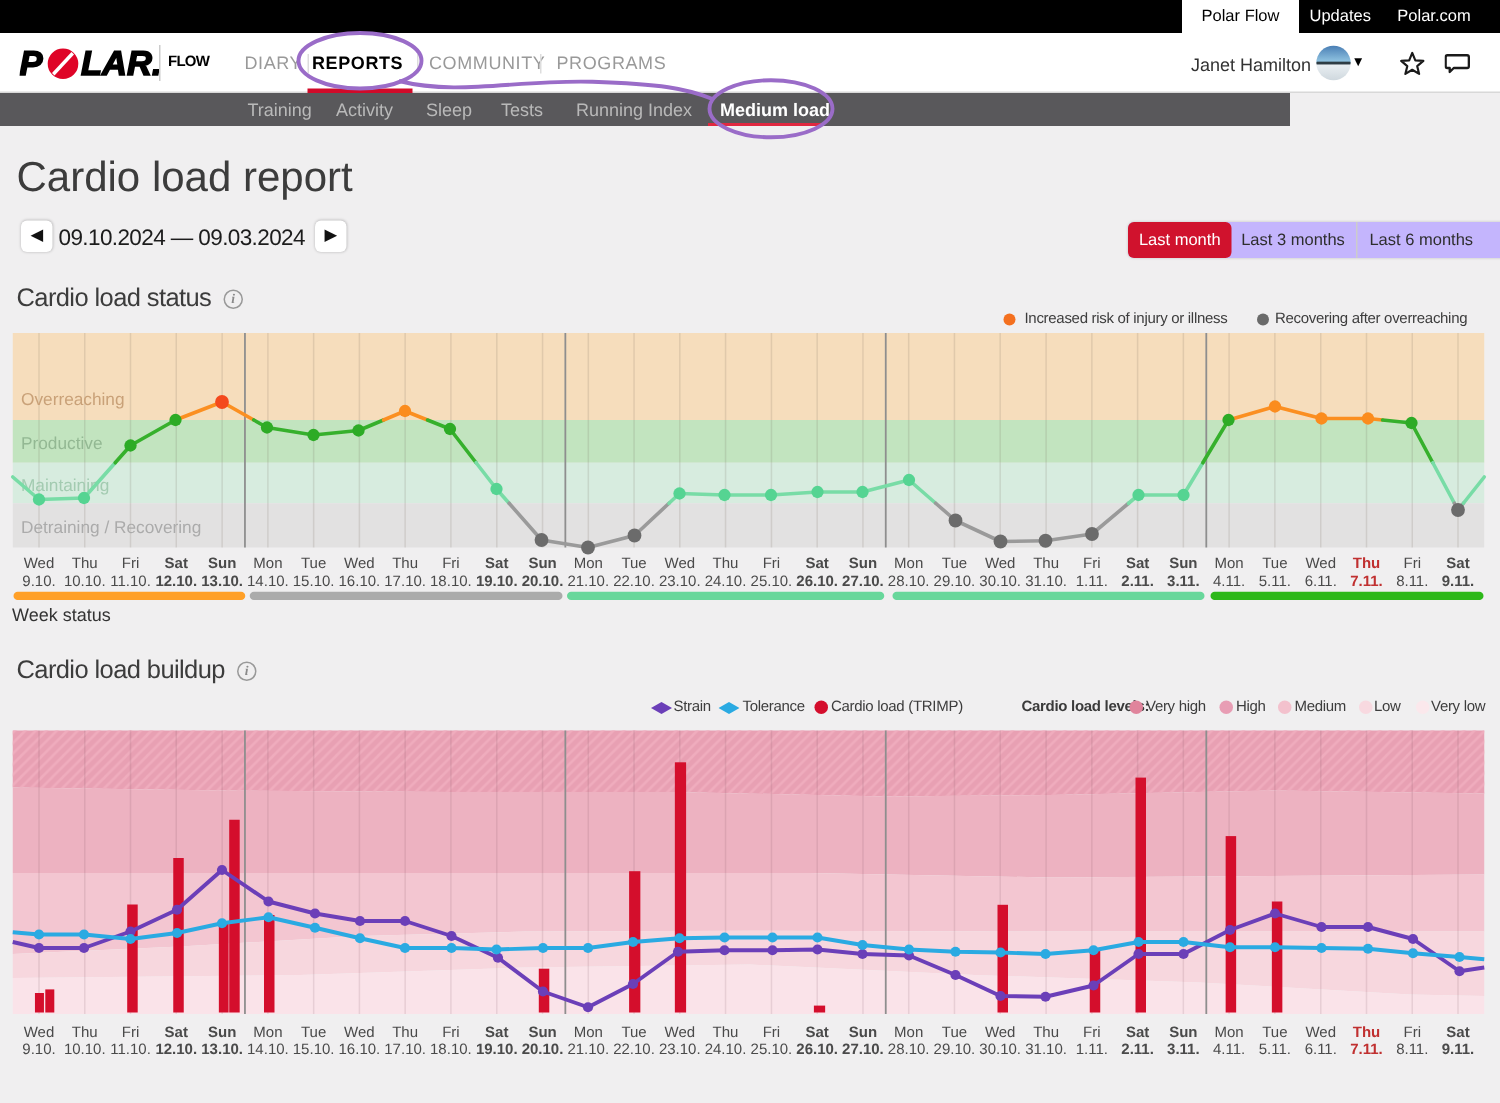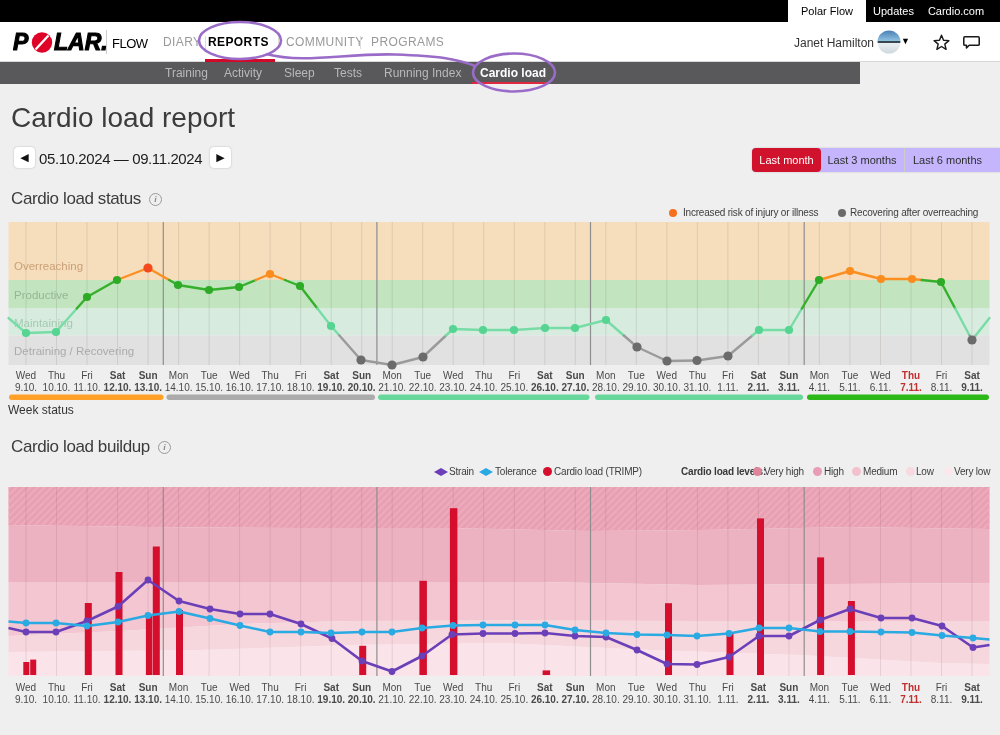--- a/index.html
+++ b/index.html
@@ -17,31 +17,31 @@
 #rangebtns div{position:absolute;top:0;height:24px;line-height:24px;text-align:center}
 h2{position:absolute;font-size:17px;letter-spacing:-0.4px;font-weight:normal;color:#3c3c3c}
 .info{position:absolute;width:13px;height:13px;border:1.3px solid #999;border-radius:50%;color:#8a8a8a;font:italic bold 9px "Liberation Serif",serif;text-align:center;line-height:11px}
 .leg{position:absolute;font-size:10px;letter-spacing:-0.2px;color:#3d3d3d}
 .dot{position:absolute;border-radius:50%}
 </style></head>
 <body>
 <div id="topbar">
 <div class="tab" style="left:788px;width:78px;background:#fff;color:#000">Polar Flow</div>
 <div class="tab" style="left:866px;width:55px;color:#fff">Updates</div>
-<div class="tab" style="left:921px;width:70px;color:#fff">Cardio.com</div>
+<div class="tab" style="left:921px;width:70px;color:#fff">Polar.com</div>
 </div>
 <div id="navbar">
 <svg width="130" height="28" viewBox="0 0 130 28" style="position:absolute;left:13px;top:7px">
 <text x="0" y="21" font-family="Liberation Sans" font-style="italic" font-weight="900" font-size="23" fill="#000" stroke="#000" stroke-width="1.1">P</text>
 <circle cx="29" cy="13.5" r="10.2" fill="#df0427"></circle>
 <line x1="22.5" y1="20.5" x2="35.5" y2="6.5" stroke="#fff" stroke-width="2.3"></line>
 <text x="41" y="21" font-family="Liberation Sans" font-style="italic" font-weight="900" font-size="23" fill="#000" stroke="#000" stroke-width="1.1">LAR.</text>
 </svg>
 <div style="position:absolute;left:106px;top:8px;width:1px;height:24px;background:#ccc"></div>
-<div style="position:absolute;left:112px;top:14px;font-size:13px;font-weight:normal;letter-spacing:-0.5px;color:#000">FLOW</div>
+<div style="position:absolute;left:112px;top:14px;font-size:10px;font-weight:bold;letter-spacing:-0.5px;color:#000">FLOW</div>
 <div class="navitem" style="left:163px">DIARY</div>
 <div class="navitem" style="left:208px;color:#000;font-weight:bold">REPORTS</div>
 <div class="navitem" style="left:286px">COMMUNITY</div>
 <div class="navitem" style="left:371px">PROGRAMS</div>
 <div class="vsep" style="left:205px"></div>
 <div class="vsep" style="left:278px"></div>
 <div class="vsep" style="left:360px"></div>
 <div style="position:absolute;left:205px;top:37px;width:70px;height:3px;background:#d10a29"></div>
 <div style="position:absolute;left:794px;top:14px;font-size:12px;color:#333">Janet Hamilton</div>
 <svg width="26" height="26" viewBox="0 0 26 26" style="position:absolute;left:876px;top:7px">
@@ -64,31 +64,31 @@
 <svg width="17" height="16" viewBox="0 0 22 20" style="position:absolute;left:963px;top:13px">
 <path d="M2.5 2 H19.5 Q21 2 21 3.5 V11.5 Q21 13 19.5 13 H8 L4.5 16.5 V13 H2.5 Q1 13 1 11.5 V3.5 Q1 2 2.5 2 Z" fill="none" stroke="#1a1a1a" stroke-width="2" stroke-linejoin="round"></path>
 </svg>
 </div>
 <div id="subnav">
 <span style="left:165px">Training</span>
 <span style="left:224px">Activity</span>
 <span style="left:284px">Sleep</span>
 <span style="left:334px">Tests</span>
 <span style="left:384px">Running Index</span>
-<span style="left:480px;color:#fff;font-weight:bold">Cardio load</span>
+<span style="left:480px;color:#fff;font-weight:bold">Medium load</span>
 <div style="position:absolute;left:472px;top:19.5px;width:76px;height:2.5px;background:#e02840"></div>
 </div>
 <svg width="1000" height="115" viewBox="0 0 1000 115" style="position:absolute;left:0;top:0;z-index:40">
 <ellipse cx="240" cy="40.5" rx="41" ry="18.5" fill="none" stroke="#9a6cc8" stroke-width="2.6"></ellipse>
 <ellipse cx="514" cy="72.5" rx="41" ry="19" fill="none" stroke="#9a6cc8" stroke-width="2.6"></ellipse>
 <path d="M266,54 C305,64 345,53 395,54.5 C440,56 458,59 475,66" fill="none" stroke="#9a6cc8" stroke-width="2.6"></path>
 </svg>
 <h1>Cardio load report</h1>
 <div class="navbtn" style="left:14px">◀</div>
-<div id="daterange">05.10.2024 — 09.11.2024</div>
+<div id="daterange">09.10.2024 — 09.03.2024</div>
 <div class="navbtn" style="left:210px">▶</div>
 <div id="rangebtns">
 <div style="left:0;width:69px;background:#d0122d;color:#fff;border-radius:4px">Last month</div>
 <div style="left:68px;width:84px;color:#2e2e2e">Last 3 months</div>
 <div style="left:152px;width:86px;color:#2e2e2e;border-left:1px solid #ccc">Last 6 months</div>
 </div>
 <h2 style="left:11px;top:189px">Cardio load status</h2>
 <div class="info" style="left:149px;top:193px">i</div>
 <div class="dot" style="left:669px;top:209px;width:8px;height:8px;background:#f4701f"></div>
 <div class="leg" style="left:683px;top:207px">Increased risk of injury or illness</div>

